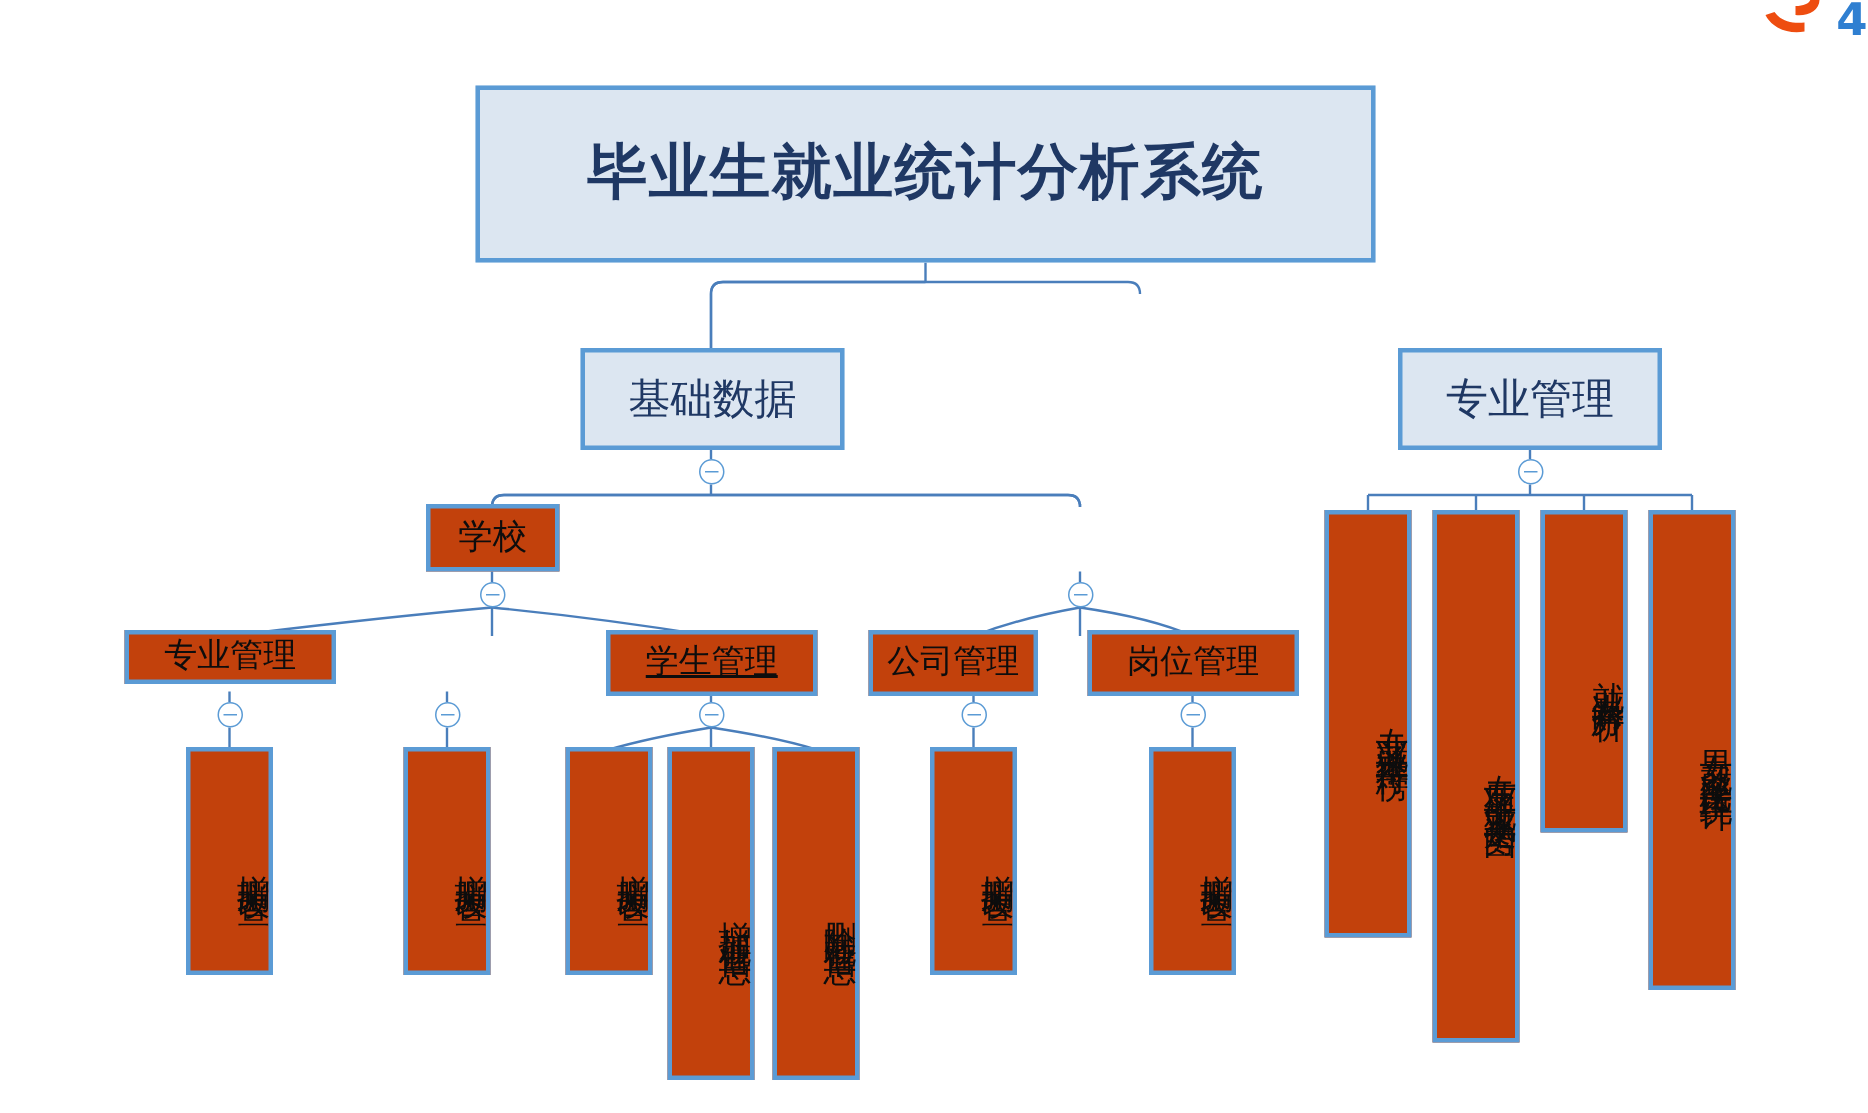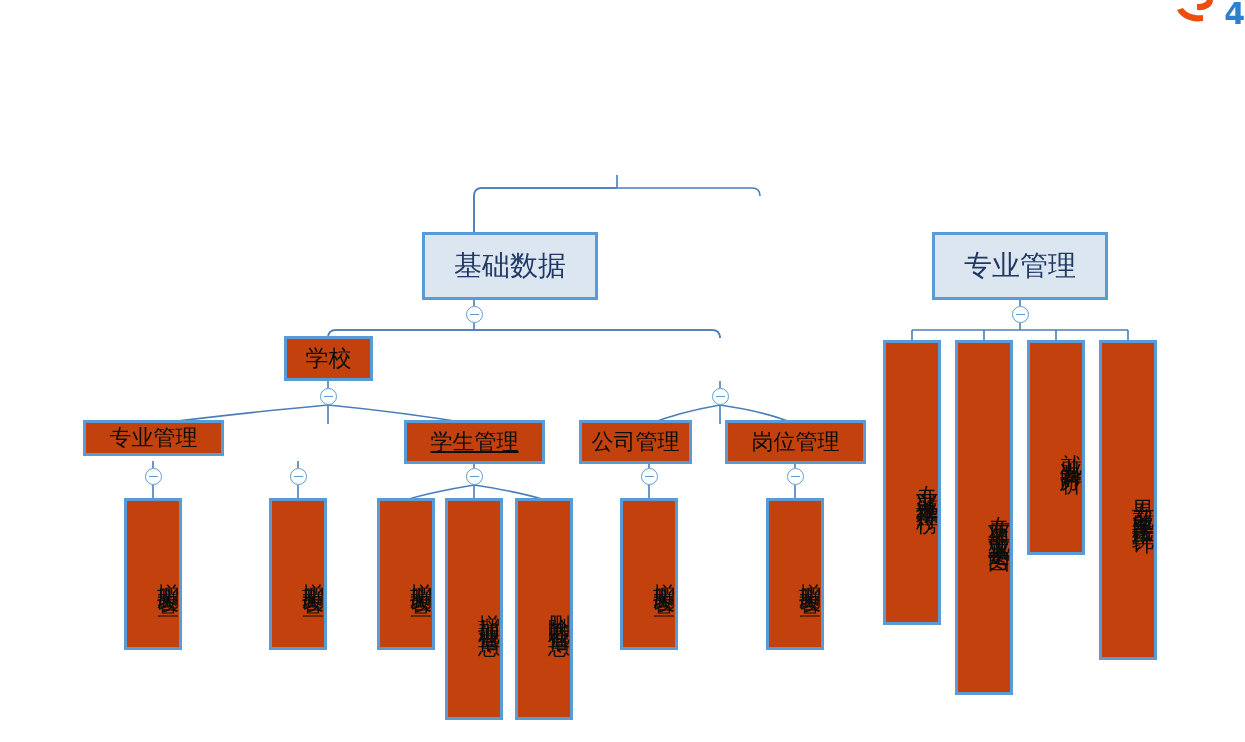--- a/index.html
+++ b/index.html
@@ -145,22 +145,23 @@
       <path d="M1020,323 L1020,330"></path>
 
       <path d="M912,330 L1128,330"></path>
       <path d="M912,330 L912,340"></path>
       <path d="M984,330 L984,340"></path>
       <path d="M1056,330 L1056,340"></path>
       <path d="M1128,330 L1128,340"></path>
     </g>
   </svg>
 
-
-  <div class="node lvl-2" style="left:387px;top:232px;width:176px;height:68px;margin-left:35px;">基础数据</div>
+  <div class="node lvl-root" style="left:317px;top:57px;width:600px;height:118px;">毕业生就业统计分析系统</div>
+
+  <div class="node lvl-2" style="left:387px;top:232px;width:176px;height:68px;">基础数据</div>
   <div class="collapse-btn" style="left:466px;top:306px;"></div>
 
   <div class="node lvl-2" style="left:932px;top:232px;width:176px;height:68px;">专业管理</div>
   <div class="collapse-btn" style="left:1012px;top:306px;"></div>
 
   <div class="node lvl-3" style="left:284px;top:336px;width:89px;height:45px;">学校</div>
   <div class="collapse-btn" style="left:320px;top:388px;"></div>
 
   <div class="collapse-btn" style="left:712px;top:388px;"></div>
 

